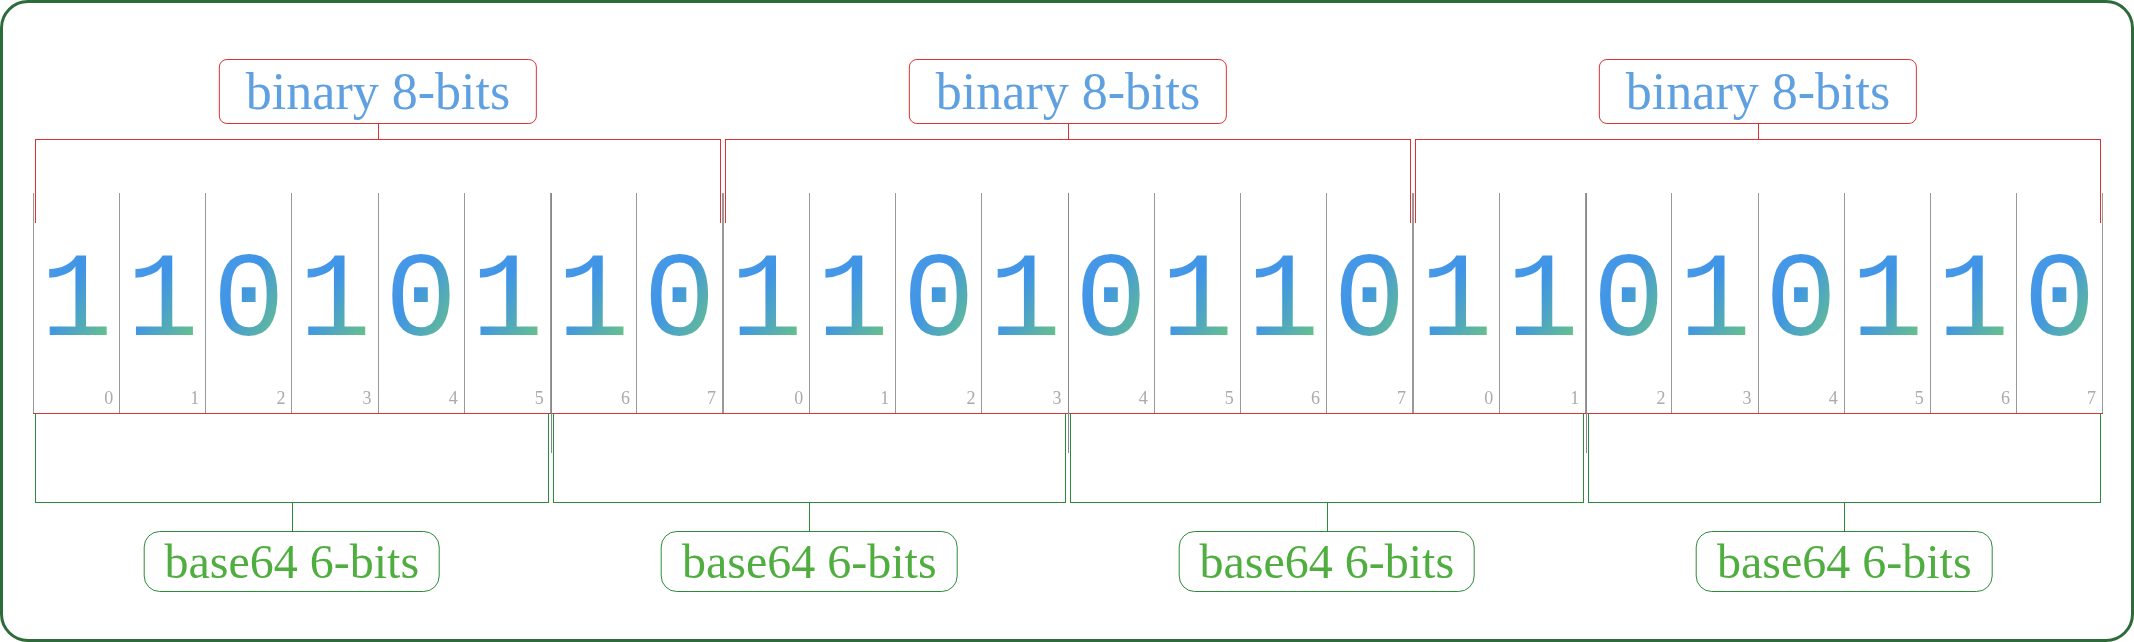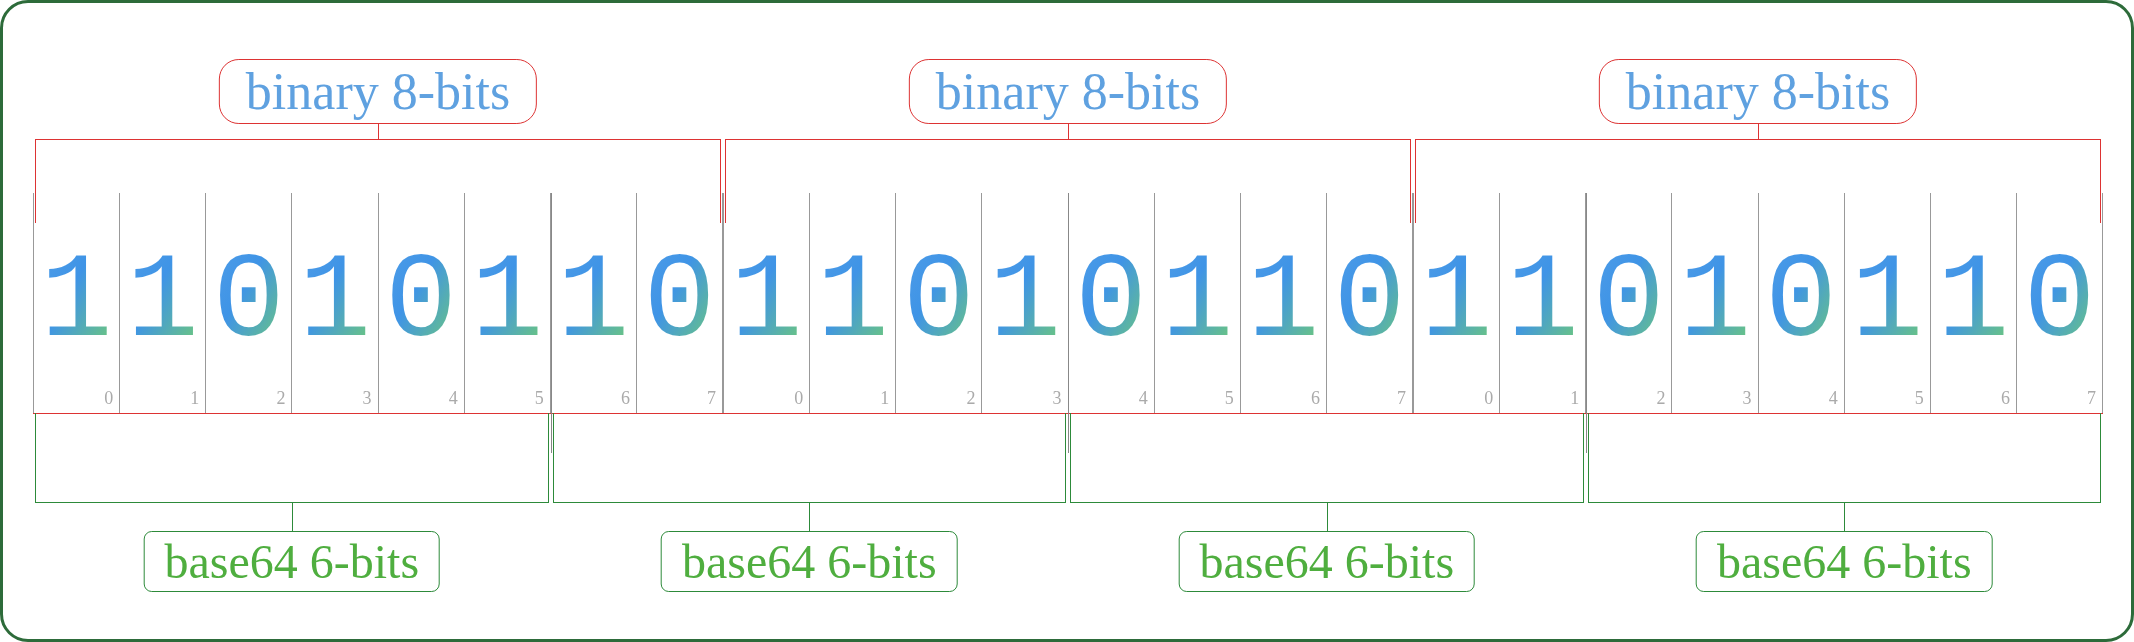--- a/index.html
+++ b/index.html
@@ -102,21 +102,21 @@
   .top-label {
     position: absolute;
     top: -4px;
     left: 50%;
     transform: translateX(-50%);
     font-size: 52px;
     color: #5fa1e0;
     padding: 2px 26px;
     border: 1.5px solid #d33;
     background: #fff;
-    border-radius: 20px;
+    border-radius: 8px;
     white-space: nowrap;
     font-family: Georgia, serif;
   }
 
   
   .red-baseline {
     position: absolute;
     top: 380px;
     left: 0;
     width: 2070px;
@@ -158,21 +158,21 @@
   .bottom-label {
     position: absolute;
     top: 118px;
     left: 50%;
     transform: translateX(-50%);
     font-size: 48px;
     color: #4fae3f;
     padding: 2px 20px;
     border: 1.5px solid #2d8a3a;
     background: #fff;
-    border-radius: 8px;
+    border-radius: 16px;
     white-space: nowrap;
     font-family: Georgia, serif;
   }
 
   
   .tall-sep {
     position: absolute;
     top: 160px;
     width: 0;
     height: 260px;

